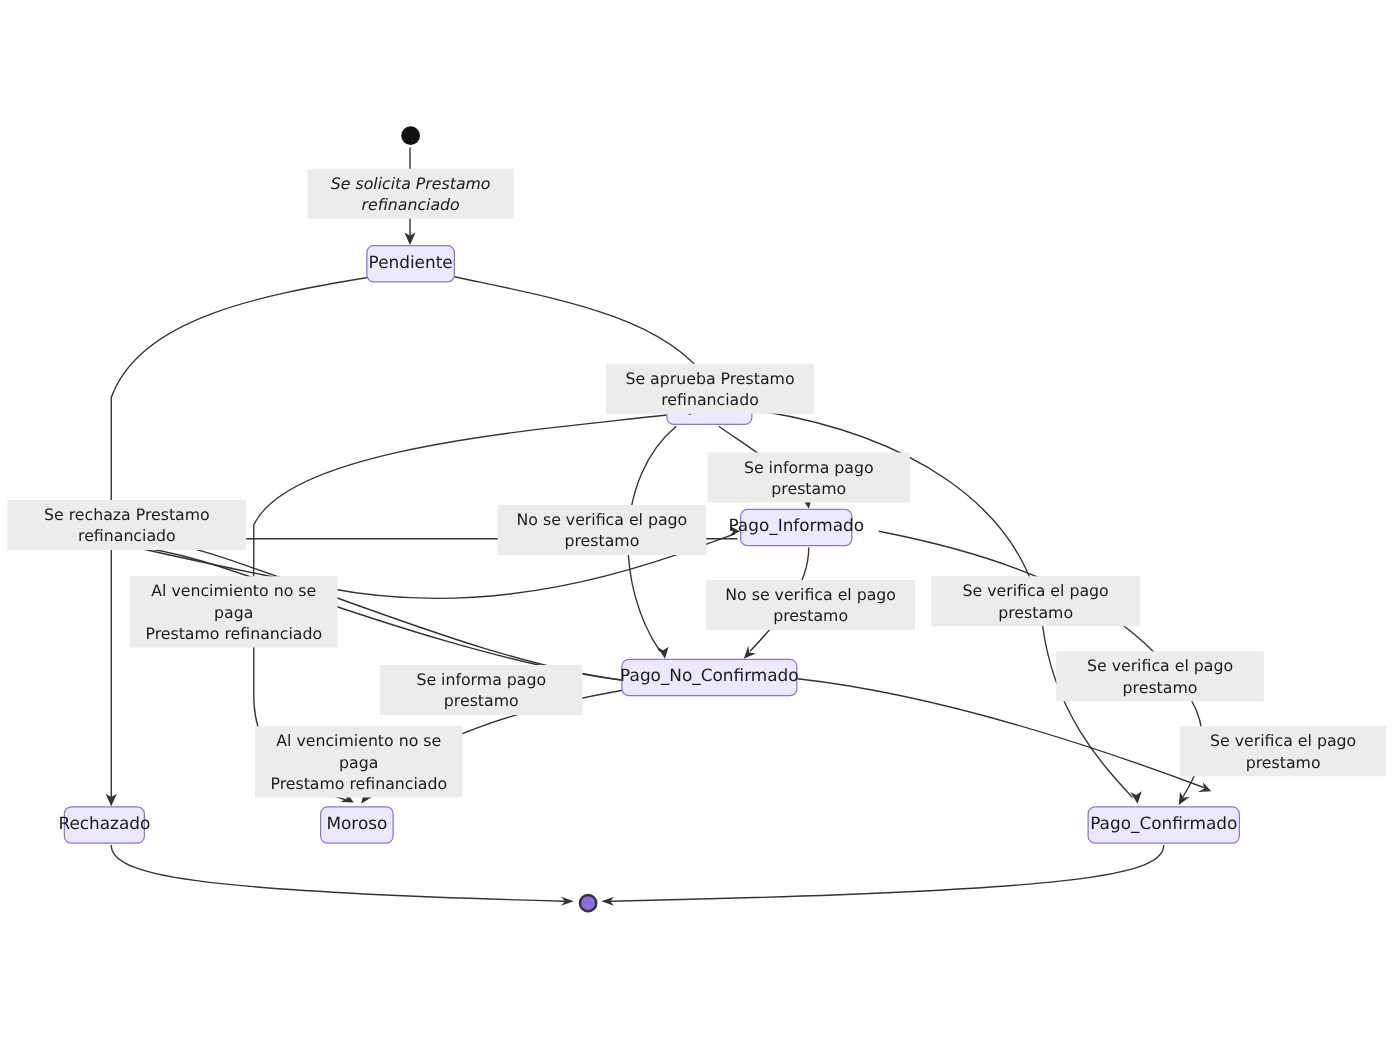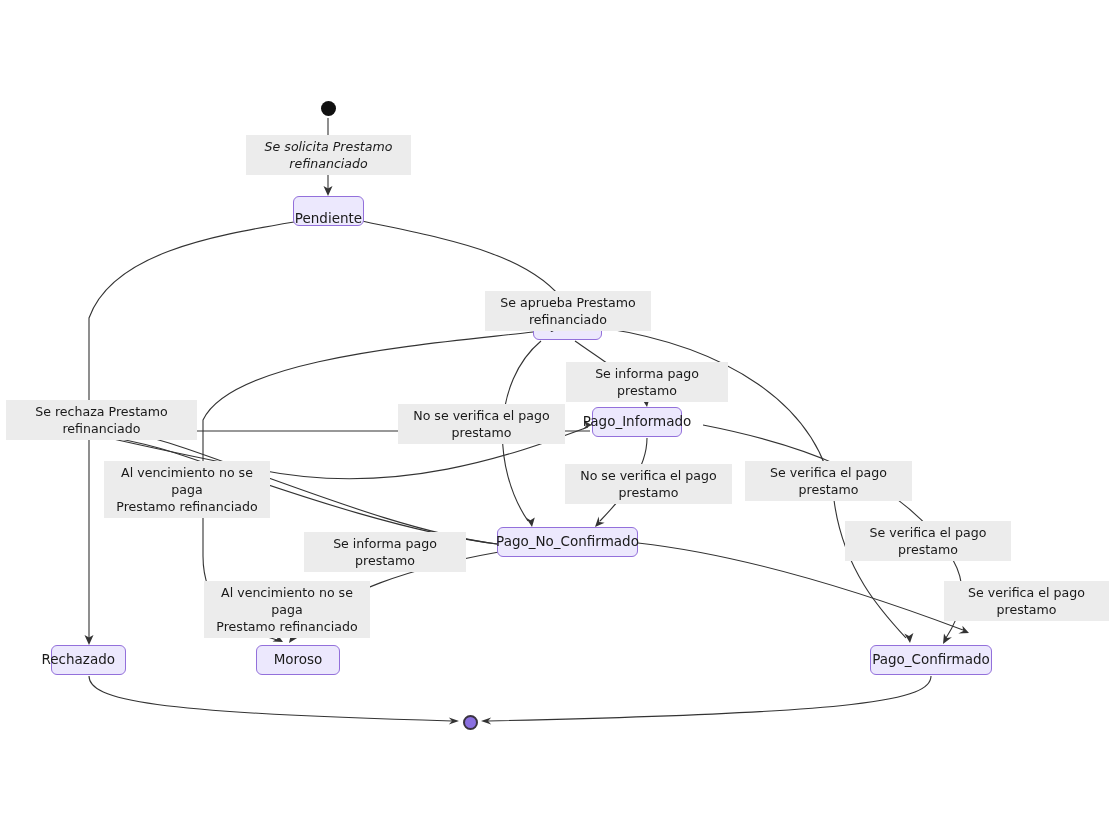--- a/index.html
+++ b/index.html
@@ -125,36 +125,36 @@
     <path class="edge-path" d="M89,676 C89,700 150,713 452,721"></path>
     <path d="M459,721 L448.8,717.4 L452,721 L448.8,724.6 Z" fill="#333"></path>
 
     <path class="edge-path" d="M931,676 C931,700 866,713 488,721"></path>
     <path d="M481,721 L491.2,717.4 L488,721 L491.2,724.6 Z" fill="#333"></path>
   </svg>
 
   <div class="start-node" style="left:321px; top:101px;"></div>
   <div class="end-node" style="left:463px; top:715px;"></div>
 
-  <div class="state-node" style="left:293px; top:196px; width:71px;align-items:flex-end;">
+  <div class="state-node" style="left:293px; top:196px; width:71px;">
     <span>Pendiente</span>
   </div>
   <div class="state-node" style="left:533px; top:310px; width:69px;font-family:Liberation Serif, serif;">
     <span>Aprobado</span>
   </div>
   <div class="state-node" style="left:592px; top:407px; width:90px;">
     <span>Pago_Informado</span>
   </div>
   <div class="state-node" style="left:497px; top:527px; width:141px;">
     <span>Pago_No_Confirmado</span>
   </div>
-  <div class="state-node" style="left:51px; top:645px; width:75px;justify-content:flex-end;">
+  <div class="state-node" style="left:51px; top:645px; width:65px;">
     <span>Rechazado</span>
   </div>
-  <div class="state-node" style="left:256px; top:645px; width:84px;">
+  <div class="state-node" style="left:256px; top:645px; width:59px;">
     <span>Moroso</span>
   </div>
   <div class="state-node" style="left:870px; top:645px; width:122px;">
     <span>Pago_Confirmado</span>
   </div>
 
   <div class="edge-label" style="left:246px; top:135px; width:165px;font-style:italic;">Se solicita Prestamo
 refinanciado</div>
 
   <div class="edge-label" style="left:485px; top:248px; width:166px;margin-top:43px;">Se aprueba Prestamo

